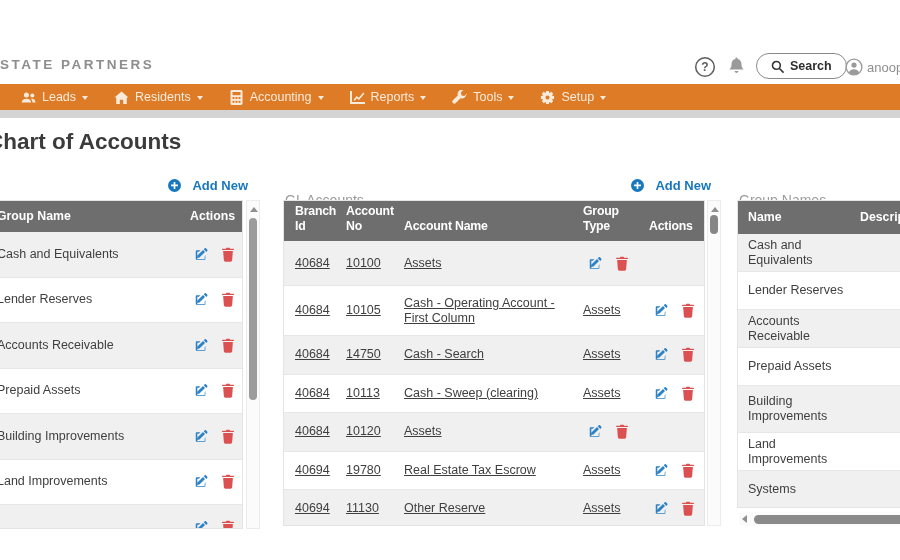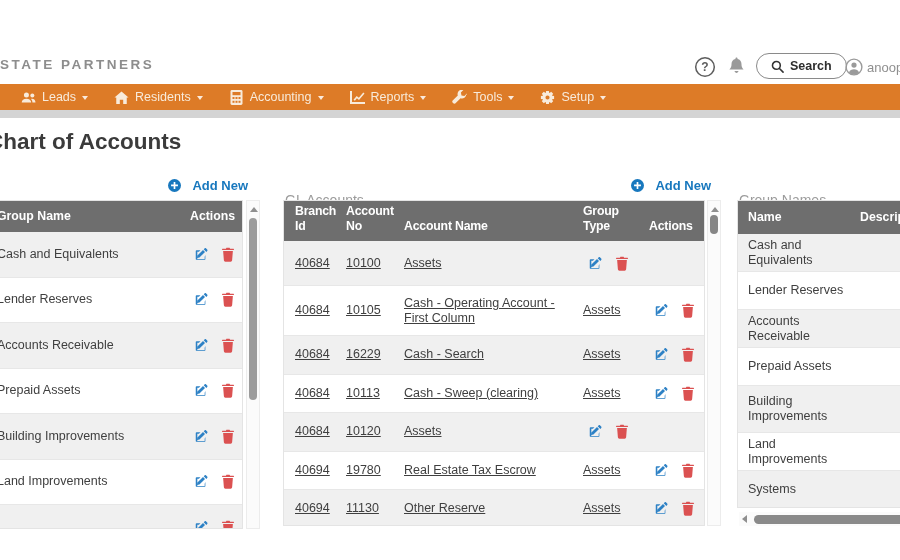--- a/index.html
+++ b/index.html
@@ -398,21 +398,21 @@
             <span class="act-ico ico-del">
               <svg viewBox="0 0 14 16">
                 <path d="M5.3.8h3.4l.5 1h3.6c.4 0 .7.3.7.7 0 .4-.3.7-.7.7H1.2c-.4 0-.7-.3-.7-.7 0-.4.3-.7.7-.7h3.6z"></path>
                 <path d="M1.8 4.2h10.4l-.8 10a1.6 1.6 0 0 1-1.6 1.5H4.2a1.6 1.6 0 0 1-1.6-1.5z"></path>
               </svg>
             </span>
           </div>
         </div>
         <div class="row grid alt">
           <div class="c">40684</div>
-          <div class="c">16229</div>
+          <div class="c">14750</div>
           <div class="c">Cash - Search</div>
           <div class="c">Assets</div>
           <div class="c actions">
             <span class="act-ico ico-edit">
               <svg viewBox="0 0 16 16">
                 <path d="M13.6.9l1.5 1.5c.5.5.5 1.2 0 1.7l-1 1L11.1 2l1-1c.4-.4 1.1-.4 1.5-.1z"></path>
                 <path d="M10.3 2.8L3.9 9.2l-.6 2.9 2.9-.6 6.4-6.4z"></path>
                 <path d="M13 8.7V13c0 .6-.4 1-1 1H3c-.6 0-1-.4-1-1V4c0-.6.4-1 1-1h4.4L5.6 4.8H3.8v8.4h8.4v-2.7z"></path>
               </svg>
             </span>

